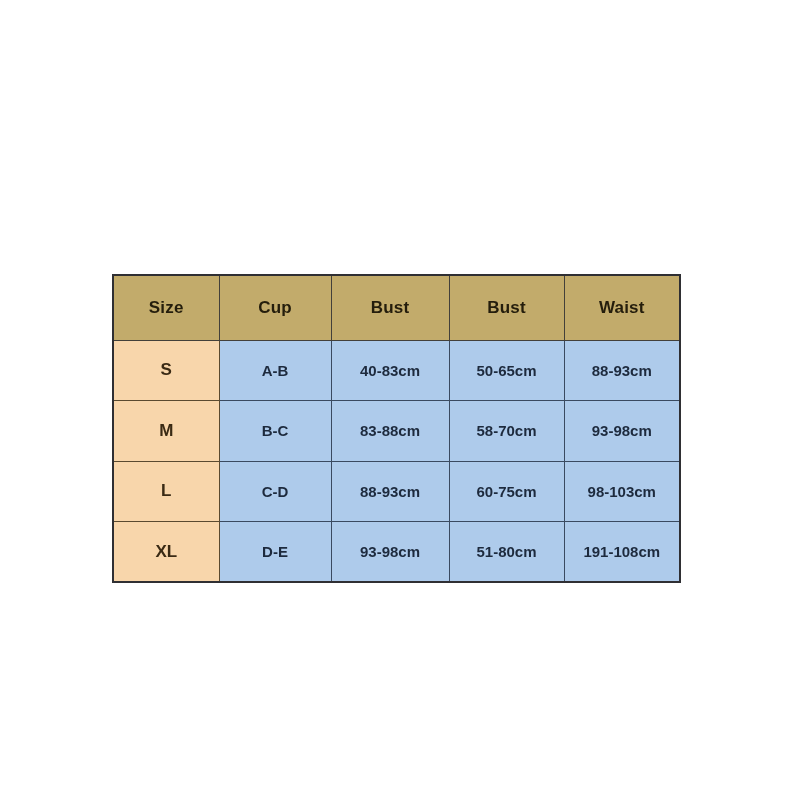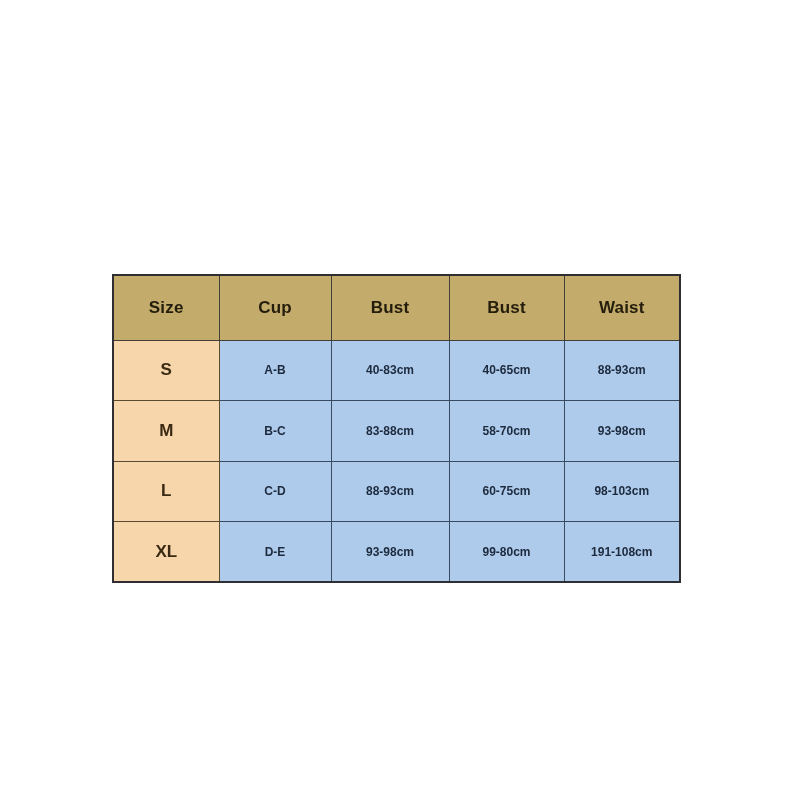--- a/index.html
+++ b/index.html
@@ -65,21 +65,21 @@
     background: #f8d6ab;
     color: #3a2a14;
     font-size: 17px;
     font-weight: bold;
     border-color: #5a4a30;
   }
 
   #size-chart-table td.data-cell {
     background: #aecbeb;
     color: #1d2a3d;
-    font-size: 12px;
+    font-size: 15px;
     font-weight: bold;
     border-color: #3a4a60;
     white-space: nowrap;
   }
 </style>
 </head>
 <body>
 
 <div id="canvas">
 
@@ -100,40 +100,40 @@
         <th>Bust</th>
         <th>Waist</th>
       </tr>
     </thead>
 
     <tbody>
       <tr>
         <td class="size-cell">S</td>
         <td class="data-cell">A-B</td>
         <td class="data-cell">40-83cm</td>
-        <td class="data-cell">40-65cm</td>
+        <td class="data-cell">50-65cm</td>
         <td class="data-cell">88-93cm</td>
       </tr>
       <tr>
         <td class="size-cell">M</td>
         <td class="data-cell">B-C</td>
         <td class="data-cell">83-88cm</td>
         <td class="data-cell">58-70cm</td>
         <td class="data-cell">93-98cm</td>
       </tr>
       <tr>
         <td class="size-cell">L</td>
         <td class="data-cell">C-D</td>
         <td class="data-cell">88-93cm</td>
         <td class="data-cell">60-75cm</td>
         <td class="data-cell">98-103cm</td>
       </tr>
       <tr>
         <td class="size-cell">XL</td>
         <td class="data-cell">D-E</td>
         <td class="data-cell">93-98cm</td>
-        <td class="data-cell">99-80cm</td>
+        <td class="data-cell">51-80cm</td>
         <td class="data-cell">191-108cm</td>
       </tr>
     </tbody>
   </table>
 
 </div>
 
 </body></html>

